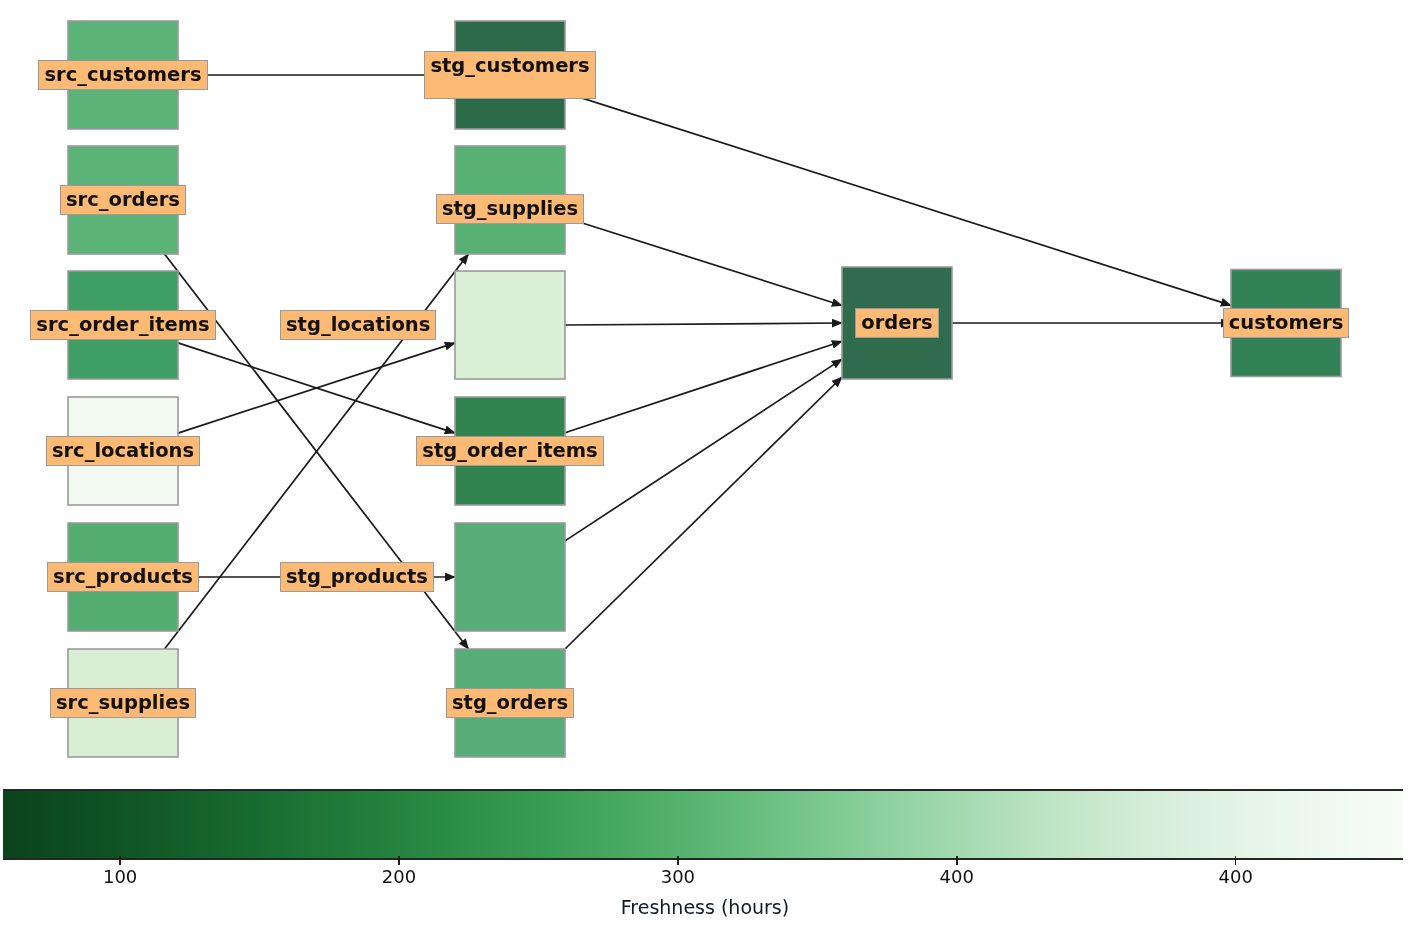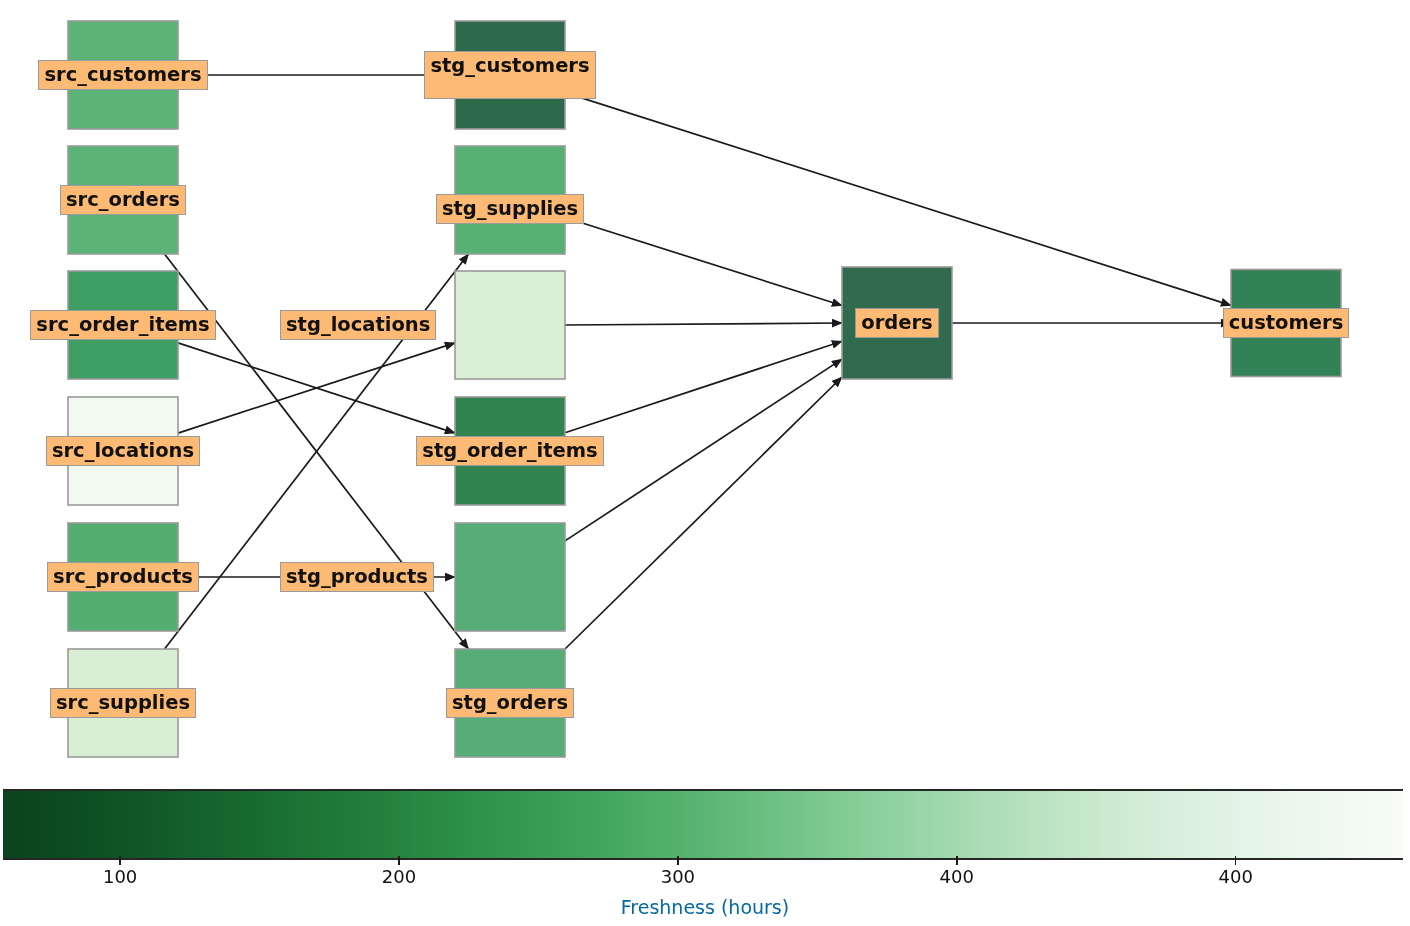--- a/index.html
+++ b/index.html
@@ -36,21 +36,21 @@
   .cbar-ticks{position:absolute;left:0;top:856px;width:1410px;height:70px;}
   .tick-mark{position:absolute;top:0;width:1.6px;height:9px;background:#1a1a1a;}
   .tick-label{
     position:absolute;top:10px;
     transform:translateX(-50%);
     font-size:18px;color:#111111;
     font-family:"DejaVu Sans", sans-serif;
   }
   .cbar-title{
     position:absolute;left:0;top:896px;width:1410px;
-    text-align:center;font-size:19px;color:#0369a1;
+    text-align:center;font-size:19px;color:#0f172a;
     font-family:"DejaVu Sans", sans-serif;
   }
 </style>
 </head>
 <body>
 
 <div id="stage">
 
   <svg id="graph-svg" viewBox="0 0 1410 780" preserveAspectRatio="none">
     <defs>

